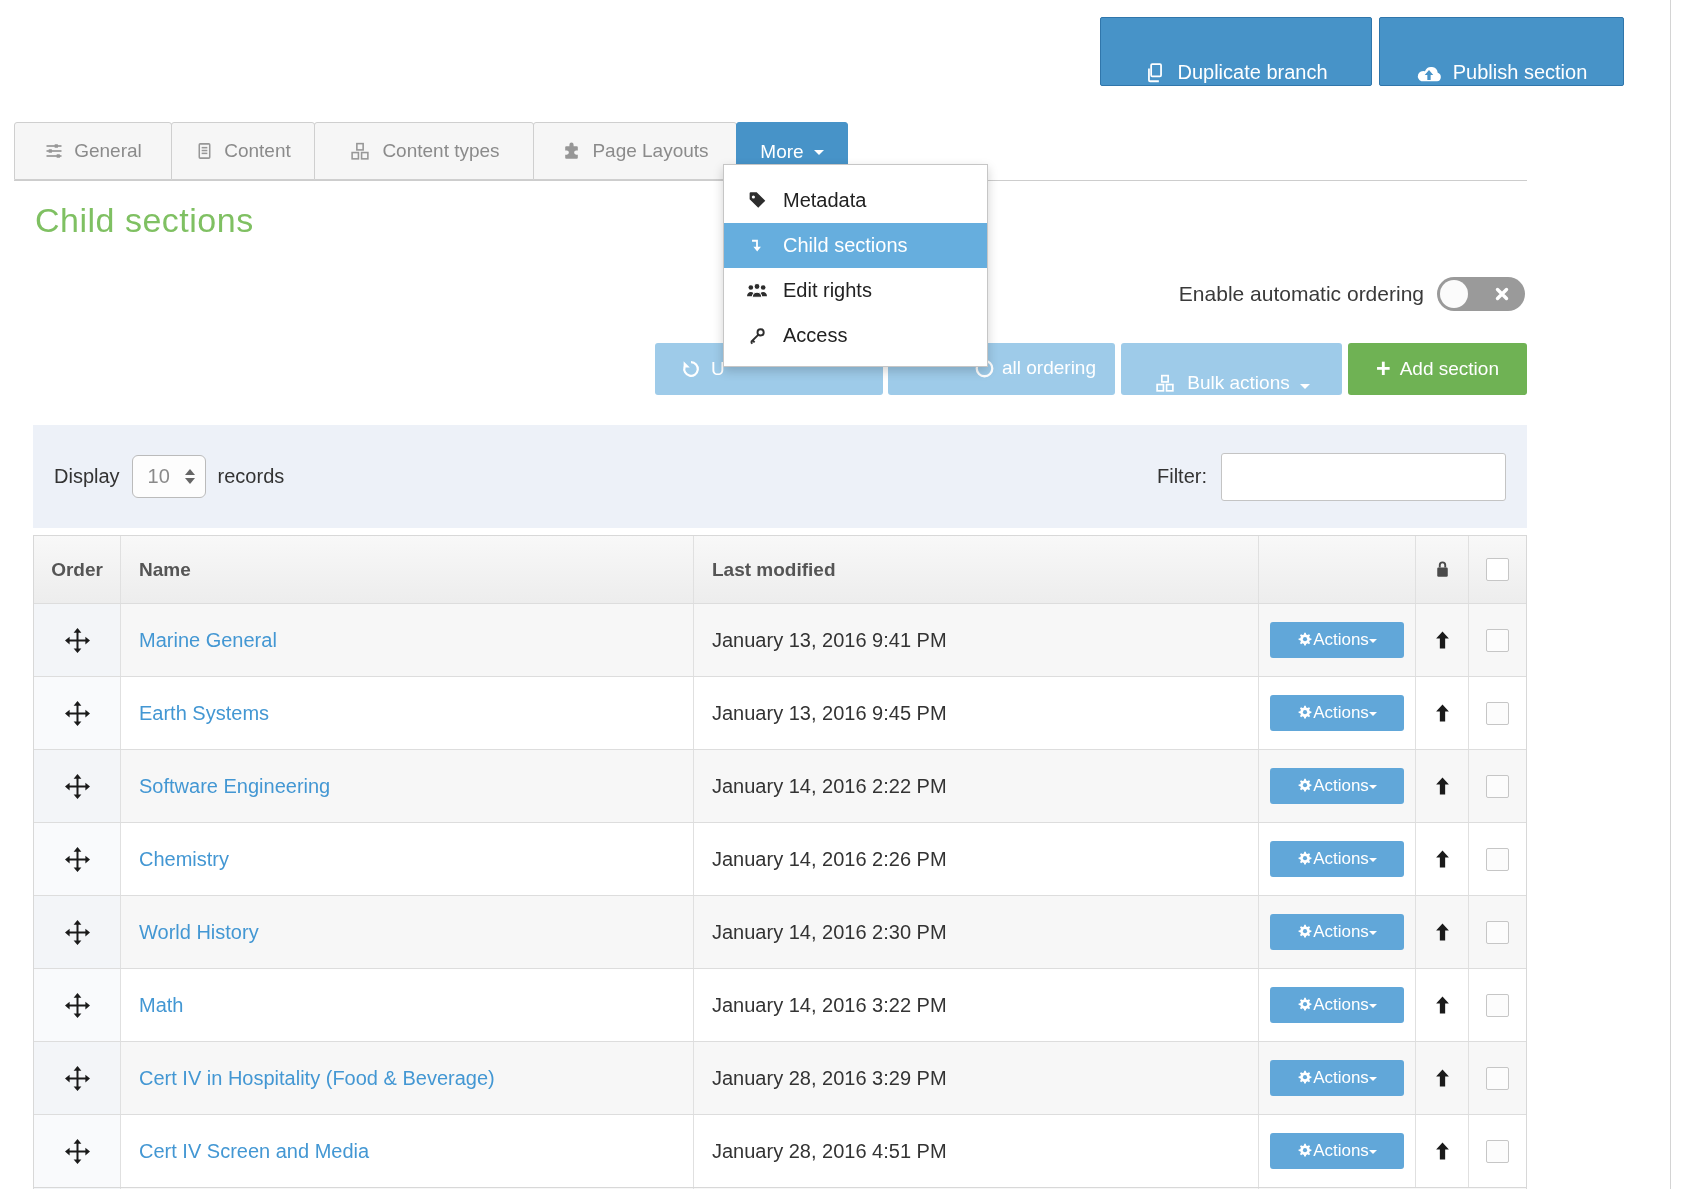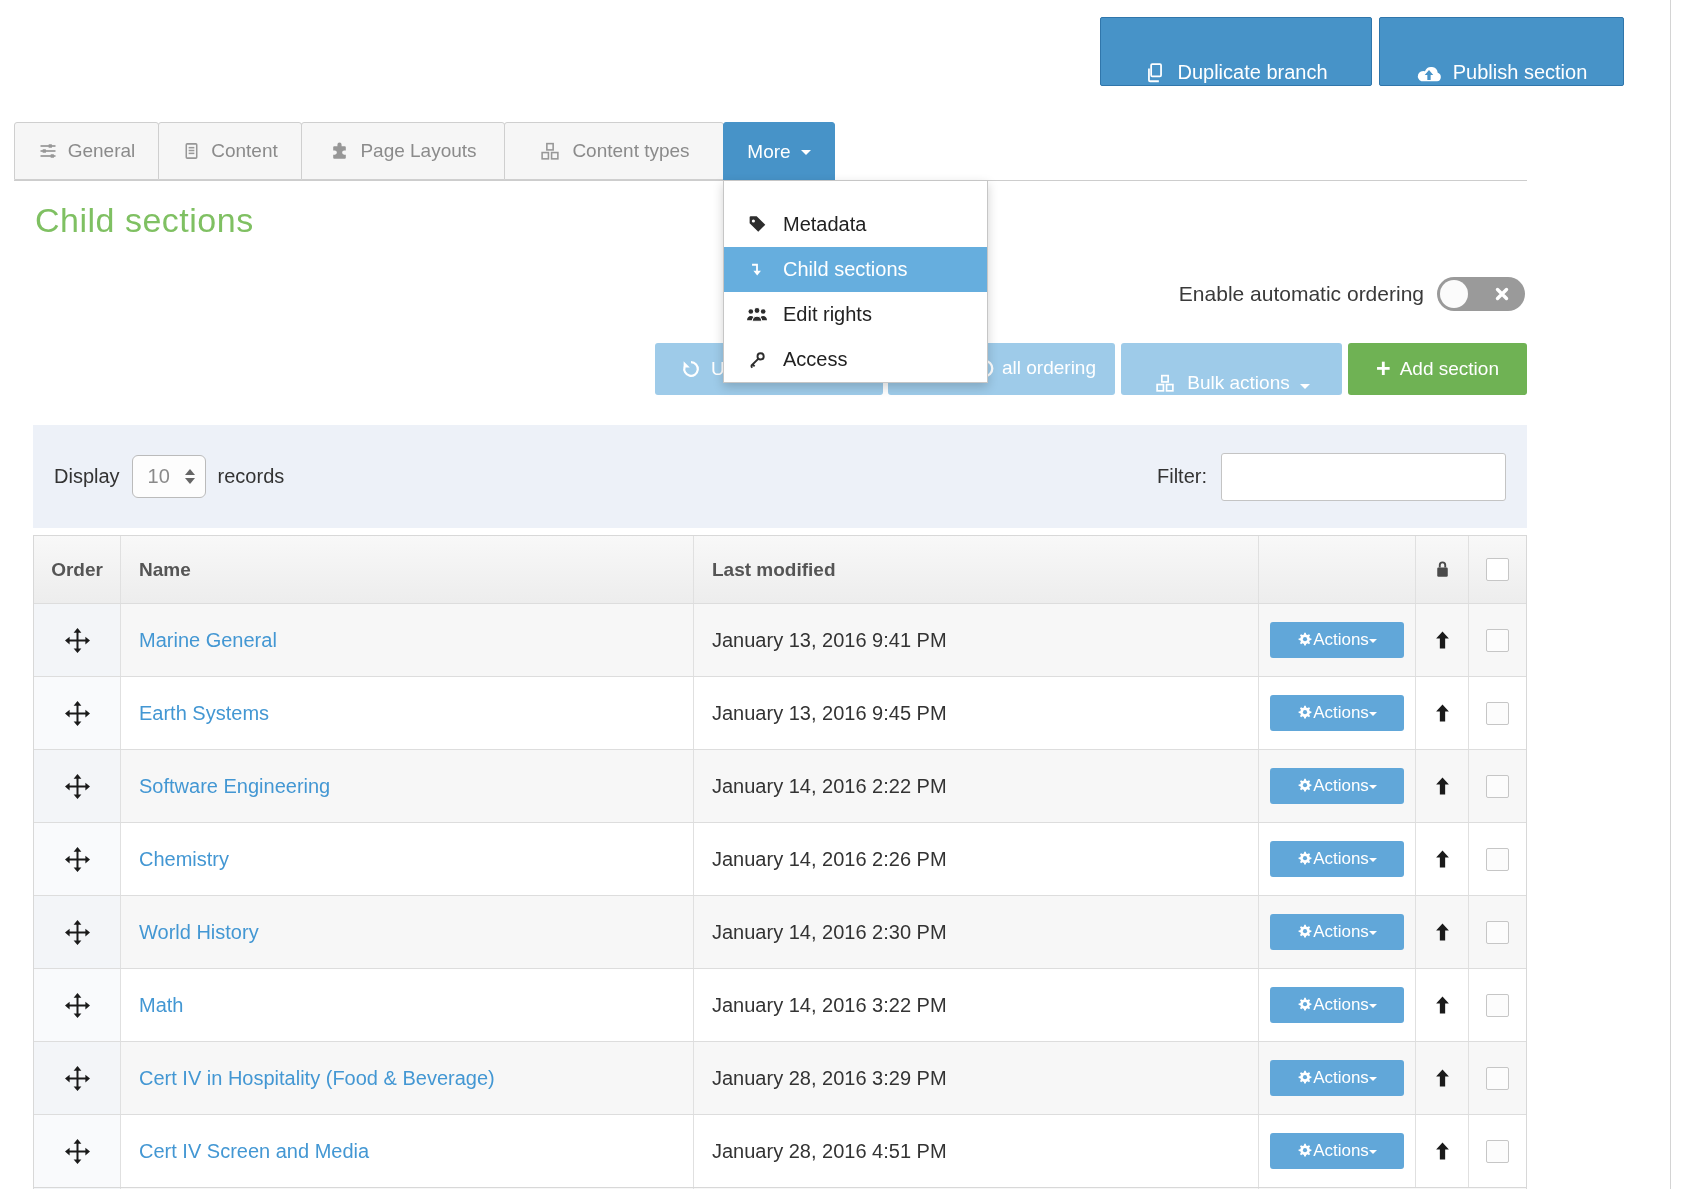--- a/index.html
+++ b/index.html
@@ -21,27 +21,27 @@
   .tabbar{position:absolute;left:14px;top:122px;height:58px;display:flex;z-index:20;}
   .tab{
     box-sizing:border-box;height:58px;margin-left:-1px;
     background:#f6f6f6;border:1px solid #cfcfcf;border-radius:3px 3px 0 0;
     display:flex;align-items:center;justify-content:center;gap:10px;
     color:#8b8b8b;font-size:19px;cursor:pointer;
   }
   .tab:first-child{margin-left:0;}
   .tab .ticon{color:#979797;}
   .tab.active{background:#4793c8;border-color:#4793c8;color:#fff;height:59px;z-index:30;}
-  .t-general{width:145px}.t-content{width:144px}.t-ctypes{width:220px}.t-playouts{width:204px}.t-more{width:112px}
+  .t-general{width:158px}.t-content{width:144px}.t-ctypes{width:220px}.t-playouts{width:204px}.t-more{width:112px}
   .rule{position:absolute;left:14px;top:180px;width:1513px;height:1px;background:#cdcdcd;z-index:1;}
   .caret{width:0;height:0;border:5px solid transparent;border-top-color:currentColor;margin-top:6px;}
   
   .menu-panel{
-    position:absolute;left:723px;top:180px;width:265px;height:203px;z-index:40;box-sizing:border-box;
-    background:#fff;border:1px solid #c6c6c6;box-shadow:0 4px 10px rgba(0,0,0,.18);padding-top:21px;
+    position:absolute;left:723px;top:164px;width:265px;height:203px;z-index:40;box-sizing:border-box;
+    background:#fff;border:1px solid #c6c6c6;box-shadow:0 4px 10px rgba(0,0,0,.18);padding-top:13px;
   }
   .menu-item{height:45px;display:flex;align-items:center;padding-left:21px;gap:14px;font-size:20px;color:#222;cursor:pointer;}
   .menu-item .micon{width:24px;display:flex;justify-content:center;color:#2d2d2d;}
   .menu-item.active{background:#66aede;color:#fff;}
   .menu-item.active .micon{color:#fff;}
   
   .heading{position:absolute;left:35px;top:201px;font-size:34px;font-weight:300;color:#7fc062;letter-spacing:.5px;}
   .auto-row{position:absolute;left:900px;top:277px;width:625px;display:flex;justify-content:flex-end;align-items:center;gap:13px;}
   .auto-label{font-size:21px;color:#3a3a3a;}
   .toggle{width:88px;height:34px;border-radius:17px;background:#9a9a9a;position:relative;cursor:pointer;}
@@ -152,37 +152,37 @@
     <span class="ticon">
       <svg width="19" height="20" viewBox="0 0 20 20" fill="none" stroke="currentColor" stroke-width="1.6">
           <rect x="4.5" y="2.5" width="11" height="15" rx="1"></rect>
           <line x1="7" y1="6.5" x2="13" y2="6.5"></line>
           <line x1="7" y1="9.5" x2="13" y2="9.5"></line>
           <line x1="7" y1="12.5" x2="13" y2="12.5"></line>
         </svg>
     </span>
     <span>Content</span>
   </div>
-  <div class="tab t-playouts">
-    <span class="ticon">
-      <svg width="21" height="21" viewBox="0 0 20 20" fill="currentColor">
-          <path d="M8 3.5a2 2 0 0 1 4 0V5h3a1 1 0 0 1 1 1v3h-1.5a2 2 0 0 0 0 4H16v3a1 1 0 0 1-1 1H5a1 1 0 0 1-1-1v-3h1.5a2 2 0 0 0 0-4H4V6a1 1 0 0 1 1-1h3z"></path>
-        </svg>
-    </span>
-    <span>Page Layouts</span>
-  </div>
   <div class="tab t-ctypes">
     <span class="ticon">
       <svg width="24" height="21" viewBox="0 0 22 20" fill="none" stroke="currentColor" stroke-width="1.5">
           <rect x="8" y="2.5" width="6" height="6"></rect>
           <rect x="3.5" y="11" width="6" height="6"></rect>
           <rect x="12.5" y="11" width="6" height="6"></rect>
         </svg>
     </span>
     <span>Content types</span>
+  </div>
+  <div class="tab t-playouts">
+    <span class="ticon">
+      <svg width="21" height="21" viewBox="0 0 20 20" fill="currentColor">
+          <path d="M8 3.5a2 2 0 0 1 4 0V5h3a1 1 0 0 1 1 1v3h-1.5a2 2 0 0 0 0 4H16v3a1 1 0 0 1-1 1H5a1 1 0 0 1-1-1v-3h1.5a2 2 0 0 0 0-4H4V6a1 1 0 0 1 1-1h3z"></path>
+        </svg>
+    </span>
+    <span>Page Layouts</span>
   </div>
   <div class="tab t-more active">
     <span>More</span>
     <span class="caret"></span>
   </div>
 </div>
 <div class="rule"></div>
 
 <div class="heading">Child sections</div>
 

